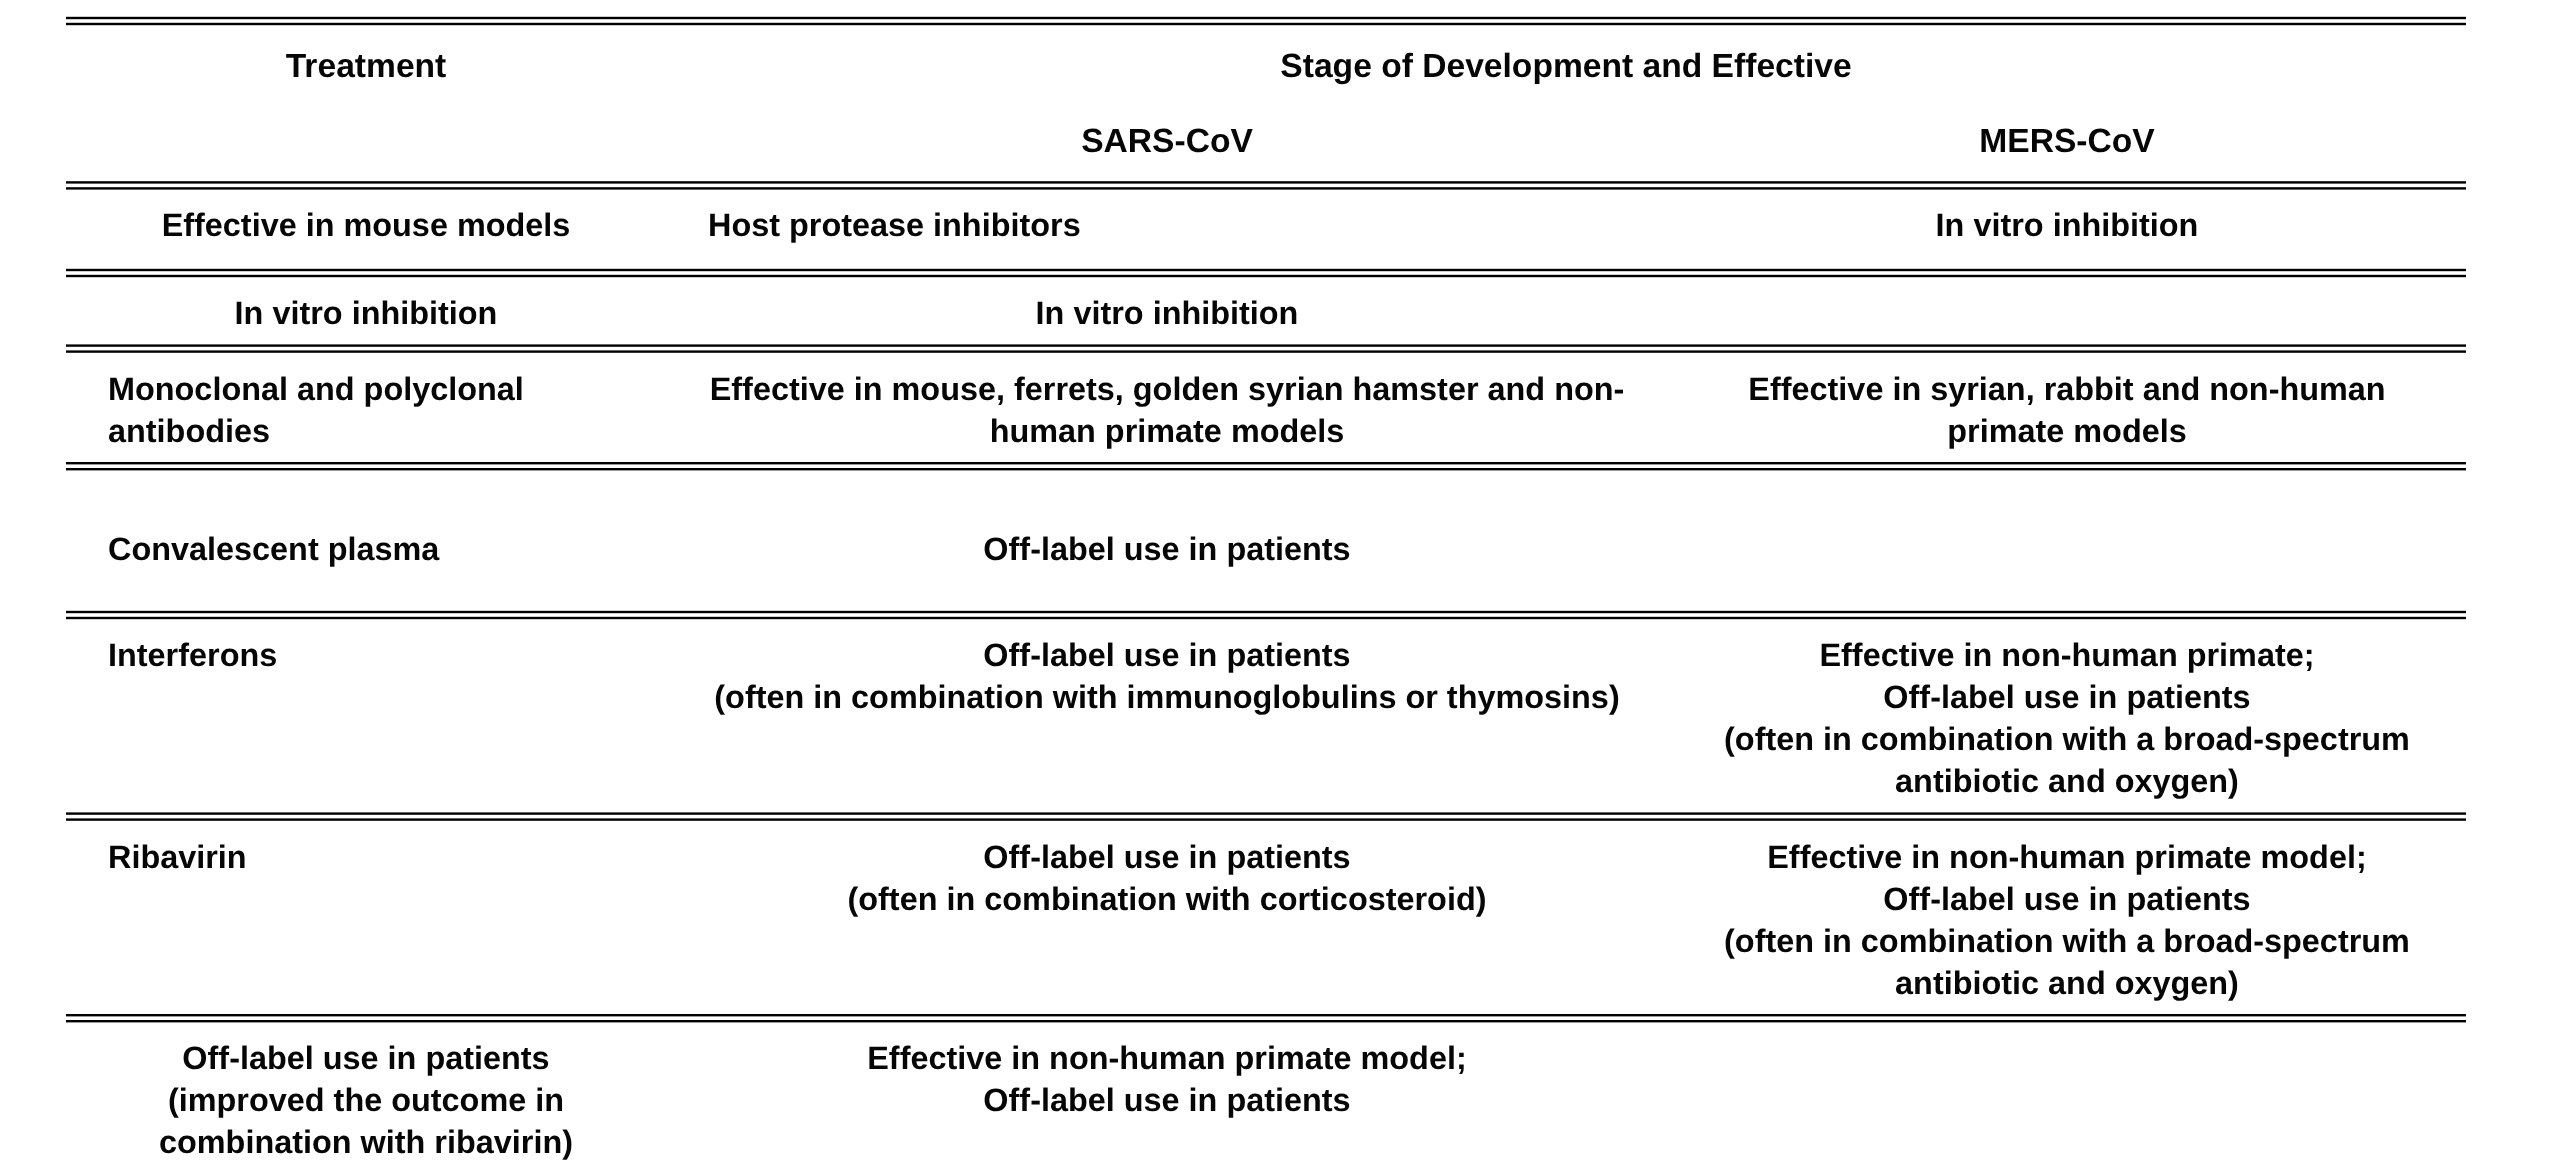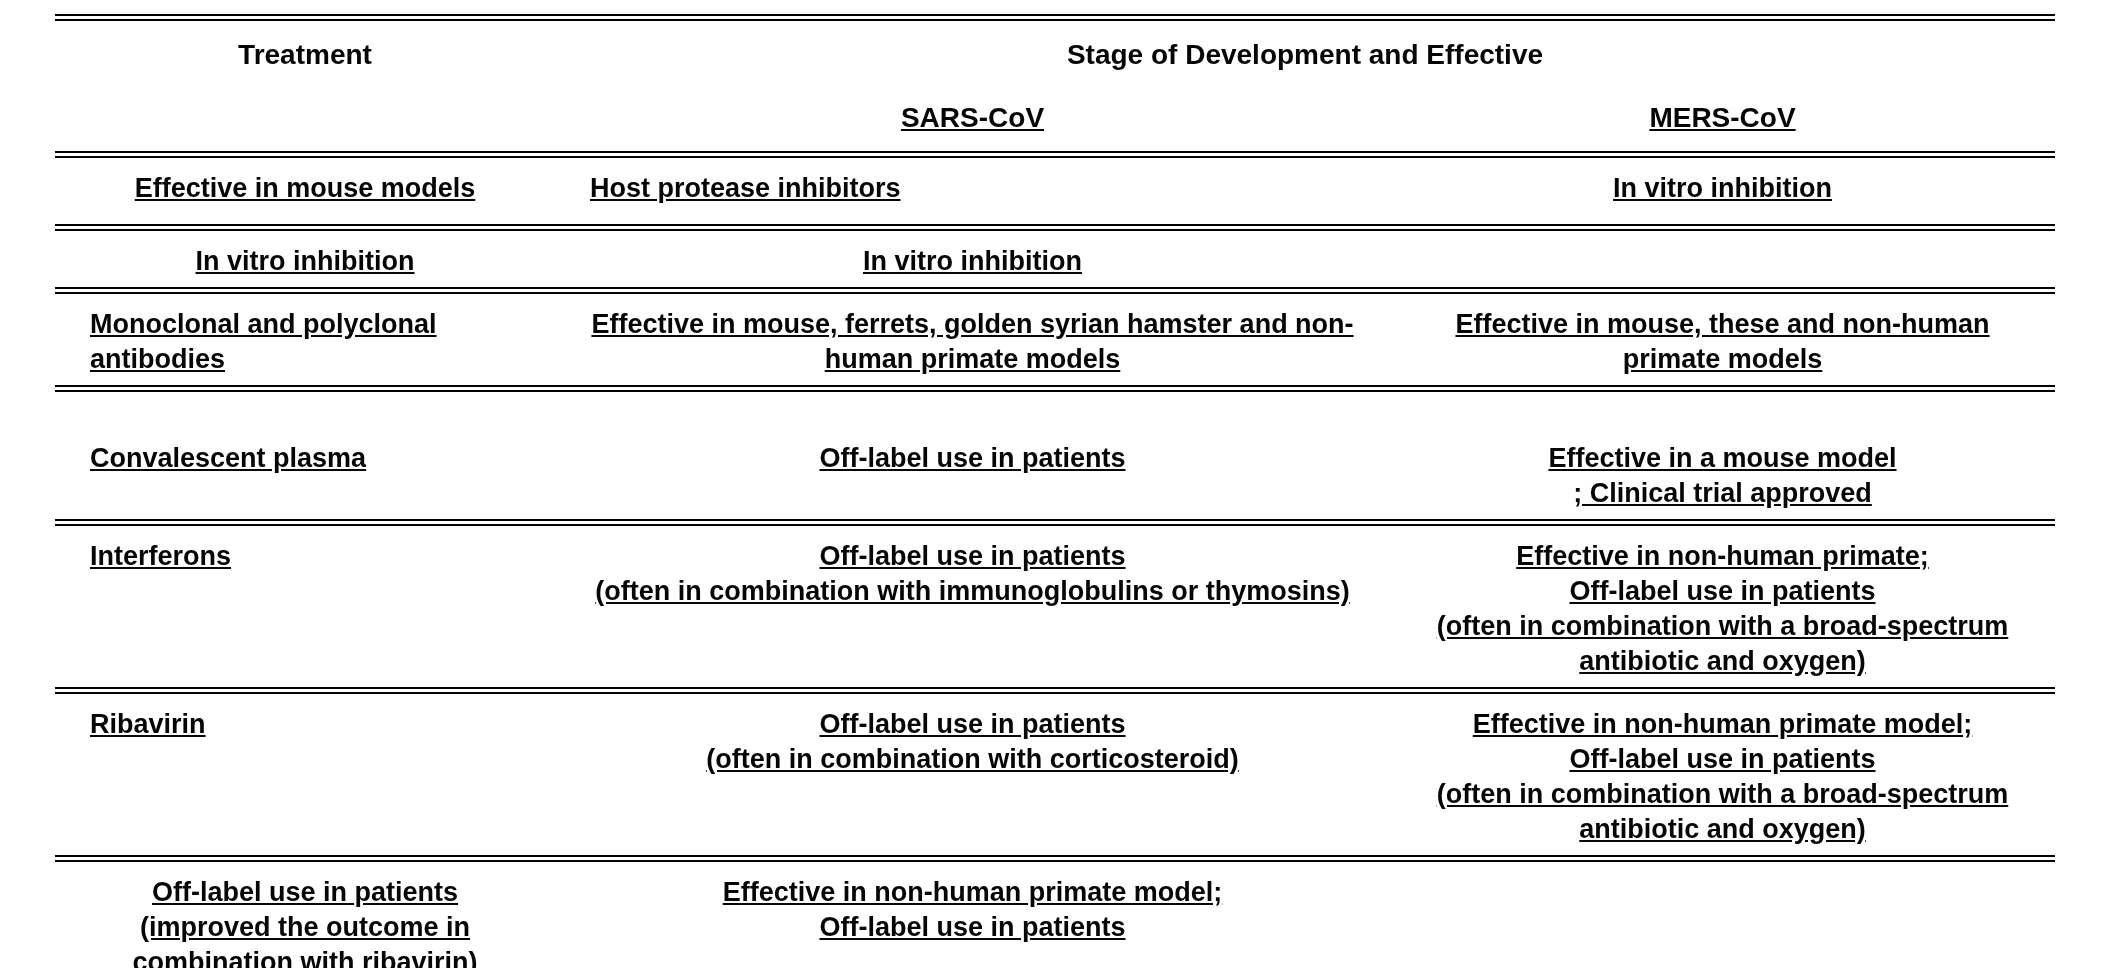--- a/index.html
+++ b/index.html
@@ -18,21 +18,21 @@
     top: 14px;
     width: 2000px;
   }
   
   .rule {
     box-sizing: border-box;
     height: 7px;
     border-top: 2px solid #000;
     border-bottom: 2px solid #000;
   }
-  .grid3 { display: grid; grid-template-columns: 500px 835px 665px; text-decoration: underline; }
+  .grid3 { display: grid; grid-template-columns: 500px 835px 665px; }
   .grid2 { display: grid; grid-template-columns: 500px 1500px; }
   .cell {
     box-sizing: border-box;
     font-size: 27px;
     line-height: 35px;
     text-align: center;
     white-space: pre-line;
     padding: 13px 8px 8px 8px;
   }
   .tcell {
@@ -89,30 +89,28 @@
   <div class="grid3 r2">
     <div class="cell">In vitro inhibition</div>
     <div class="cell">In vitro inhibition</div>
   </div>
   <div class="rule"></div>
 
   <div class="grid3 r3">
     <div class="cell tcell">Monoclonal and polyclonal antibodies</div>
     <div class="cell">Effective in mouse, ferrets, golden syrian hamster and non-
 human primate models</div>
-    <div class="cell">Effective in mouse, these and non-human
+    <div class="cell">Effective in syrian, rabbit and non-human
 primate models</div>
   </div>
   <div class="rule"></div>
 
   <div class="grid3 r4">
     <div class="cell tcell">Convalescent plasma</div>
     <div class="cell">Off-label use in patients</div>
-    <div class="cell">Effective in a mouse model
-; Clinical trial approved</div>
   </div>
   <div class="rule"></div>
 
   <div class="grid3 r5">
     <div class="cell tcell">Interferons</div>
     <div class="cell">Off-label use in patients
 (often in combination with immunoglobulins or thymosins)</div>
     <div class="cell">Effective in non-human primate;
 Off-label use in patients
 (often in combination with a broad-spectrum

